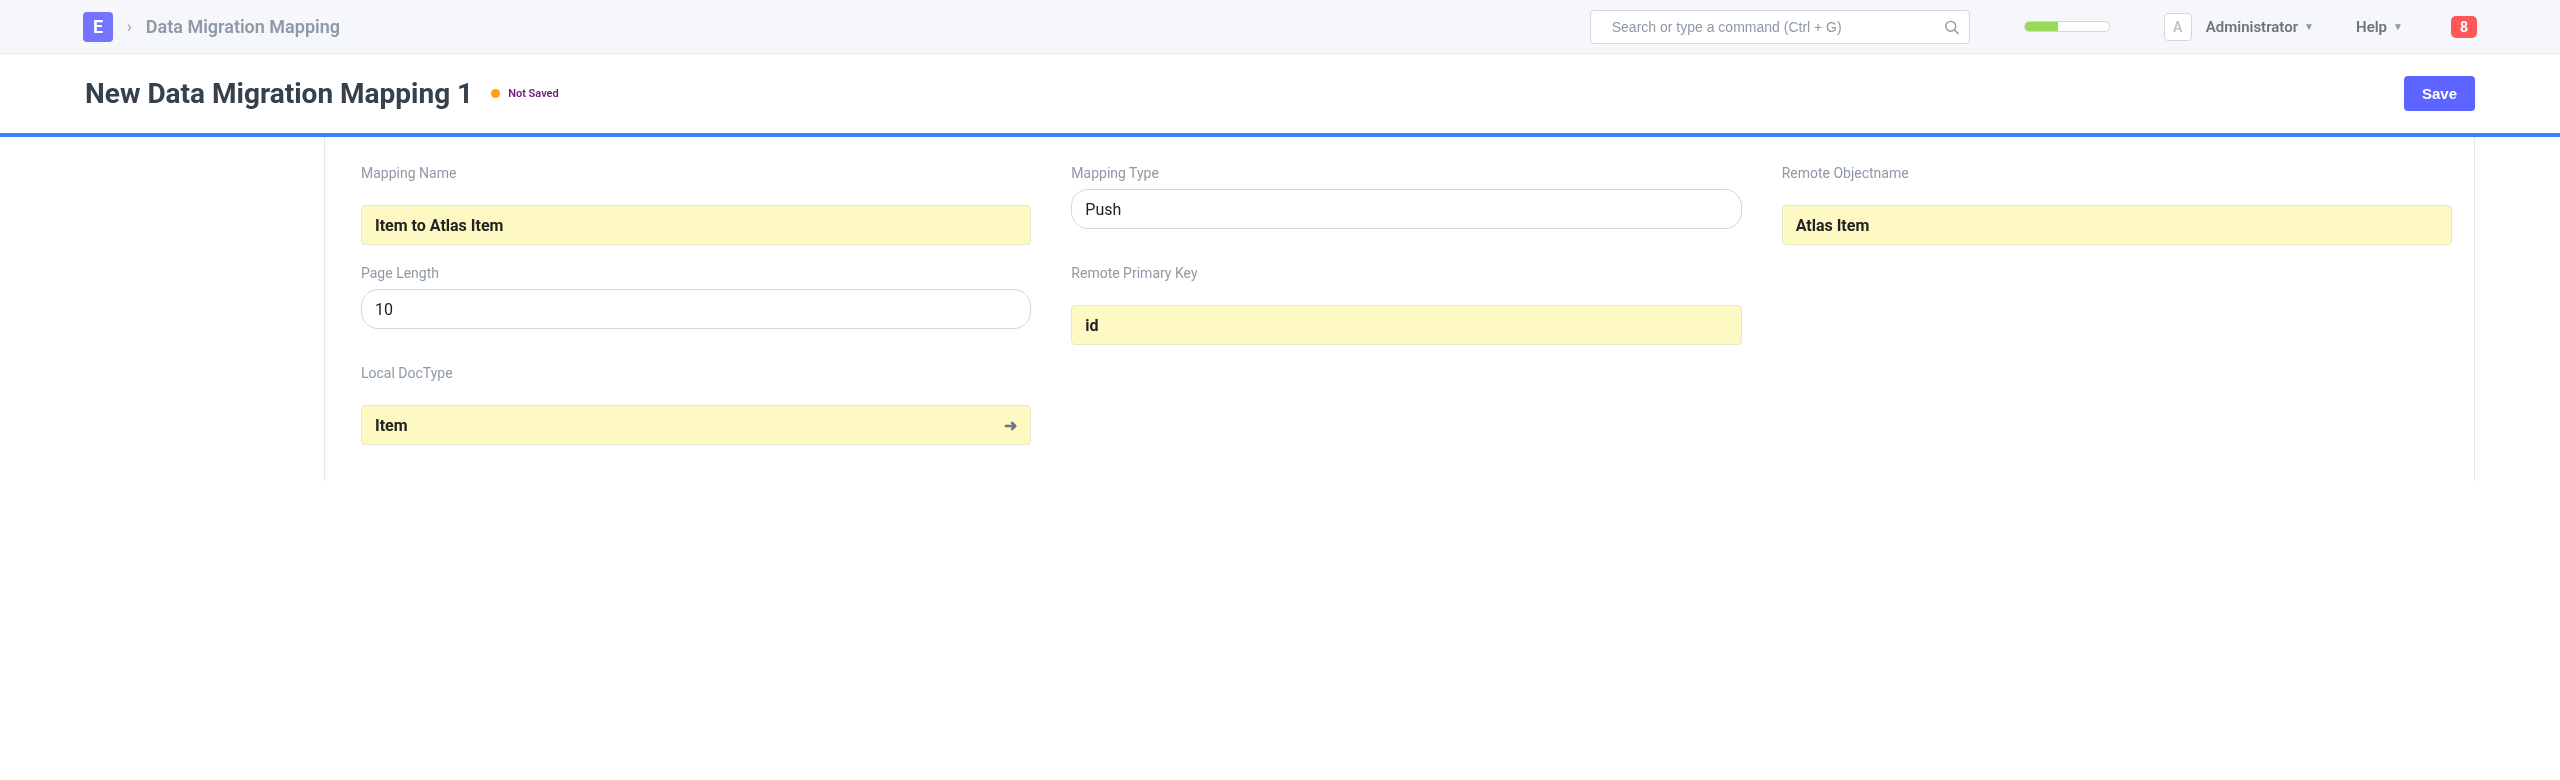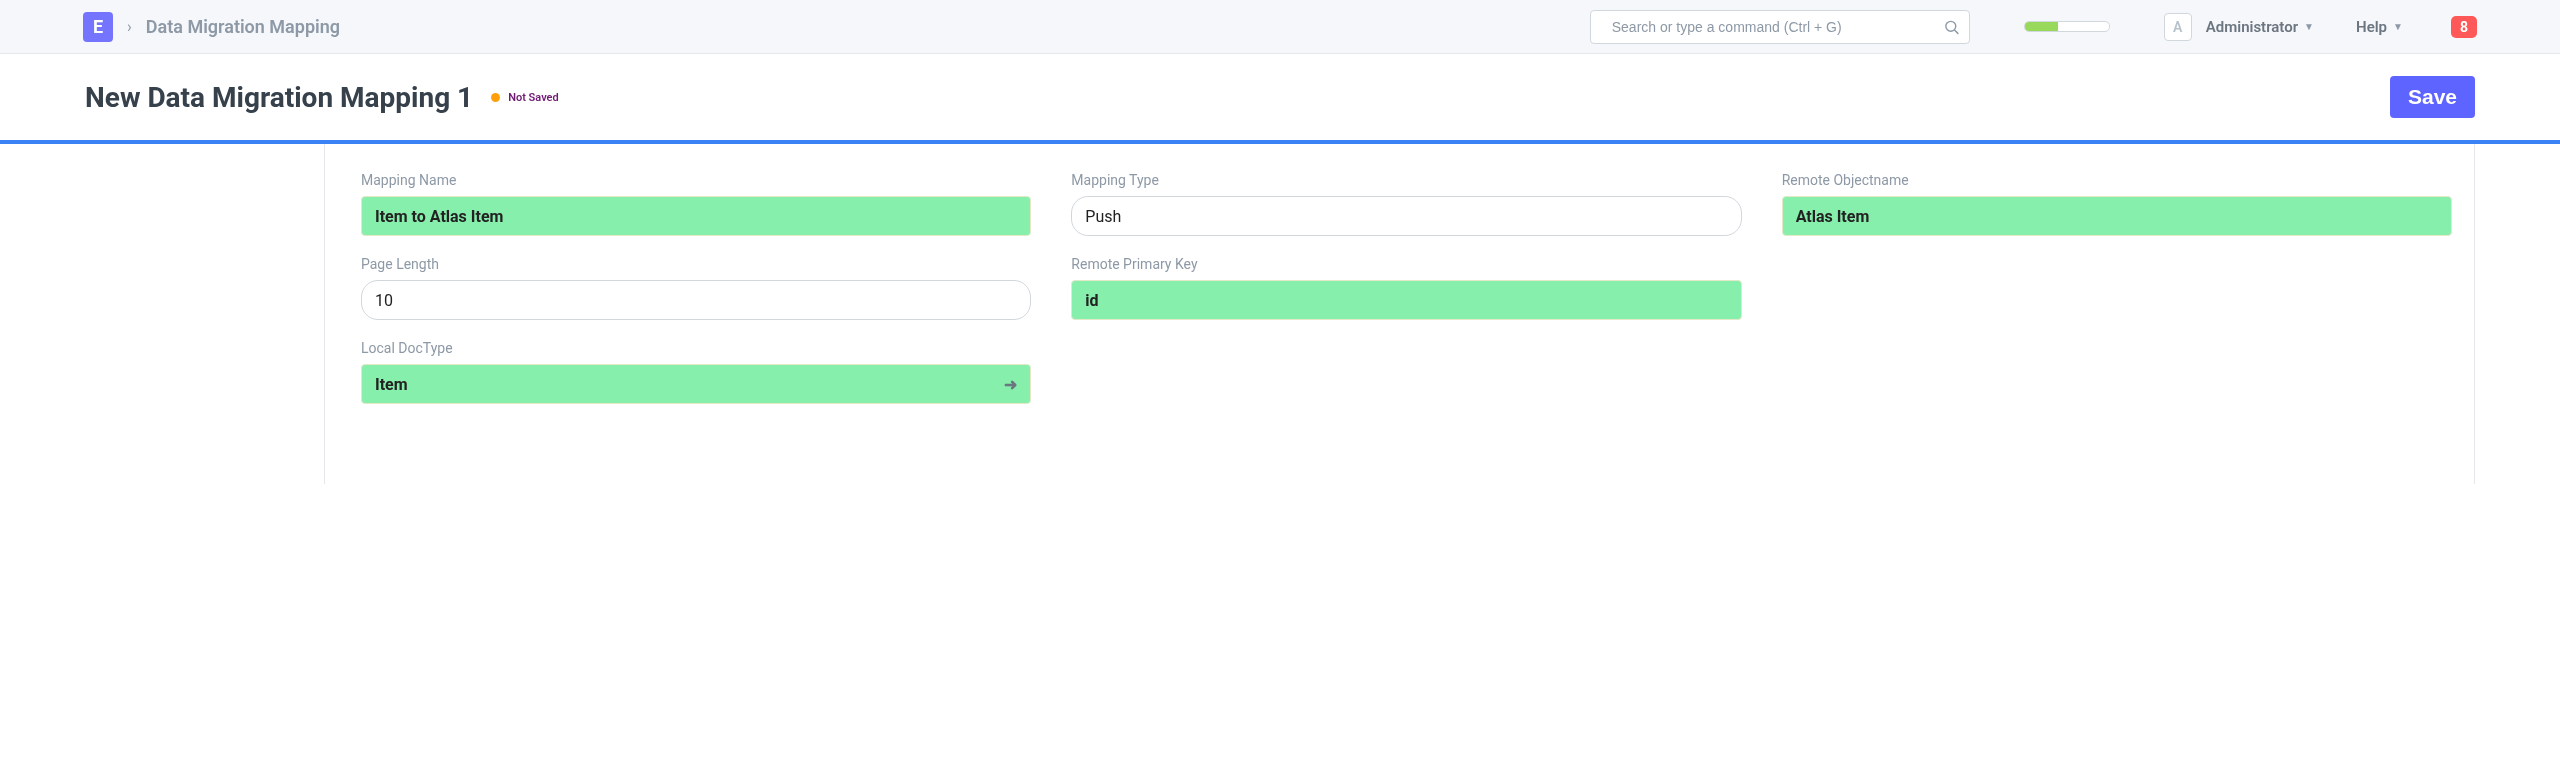--- a/index.html
+++ b/index.html
@@ -82,21 +82,21 @@
     border-bottom:4px solid #3b82f6;
   }
   .page-title-wrap { display:flex; align-items:center; gap:18px; }
   .page-title { font-size:28px; font-weight:700; color:#36414c; }
   .status-wrap { display:flex; align-items:center; gap:8px; }
   .status-dot { width:9px; height:9px; border-radius:50%; background:#ffa00a; }
   .status-text { color:#701a75; font-weight:600; font-size:11px; }
 
   .btn-primary {
     background:#5e64ff; color:#fff; border:none; border-radius:4px;
-    font-weight:600; font-size:21px; padding:9px 18px; cursor:pointer;
+    font-weight:600; font-size:15px; padding:9px 18px; cursor:pointer;
   }
 
   
   .form-shell {
     display:flex;
     padding: 0 85px;
   }
   .side-empty {
     width: 240px;
     border-right:1px solid #e4e8ec;
@@ -119,21 +119,21 @@
     border:1px solid #d1d8dd;
     border-radius:4px;
     padding:0 13px;
     font-size:16px;
     font-weight:700;
     color:#222;
     background:#fff;
     display:flex; align-items:center;
   }
   .control.plain { font-weight:400;border-radius:17px; }
-  .control.dirty { background:#86efac; border-color:#e3e8c7; }
+  .control.dirty { background:#fef9c3; border-color:#e3e8c7;margin-top:16px; }
   .control input {
     border:none; outline:none; background:transparent; width:100%;
     font: inherit; color:inherit;
   }
   .link-arrow { margin-left:auto; color:#6c7680; font-size:16px; }
 
   svg { display:block; }
 </style>
 </head>
 <body>

